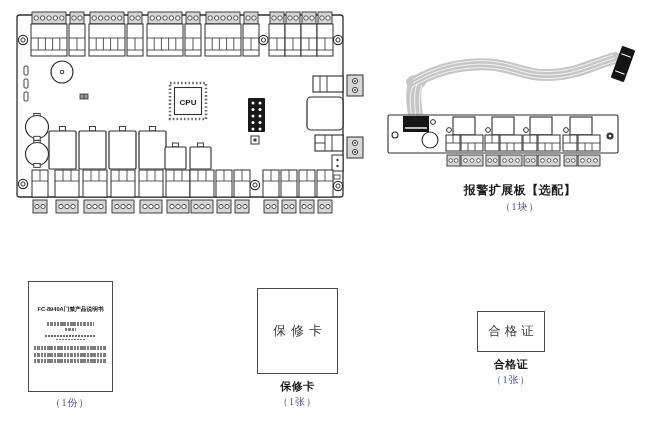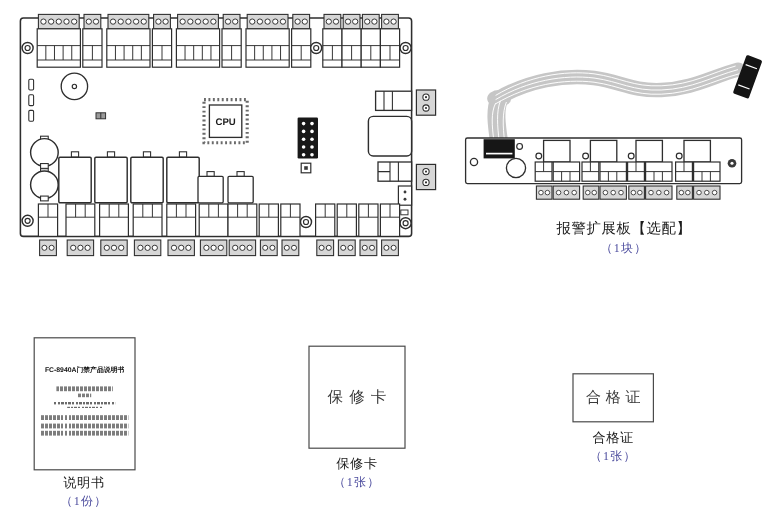--- a/index.html
+++ b/index.html
@@ -2,21 +2,21 @@
 <html><head>
 <meta charset="utf-8">
 <style>
   html,body{margin:0;padding:0;background:#fff;}
   body{width:650px;height:432px;position:relative;overflow:hidden;
        font-family:"Liberation Sans",sans-serif;}
   .abs{position:absolute;}
   svg{position:absolute;display:block;}
   
   .caption{position:absolute;text-align:center;color:#1c1c1c;}
-  .caption .name{font-weight:400;font-size:12px;letter-spacing:.5px;}
+  .caption .name{font-weight:700;font-size:12px;letter-spacing:.5px;}
   .caption .count{font-family:"Liberation Serif",serif;font-size:10px;
                   letter-spacing:1px;color:#4d4d9e;margin-top:1px;}
   .caption.small .name{font-size:11px;}
   
   .manual{position:absolute;left:28px;top:281px;width:85px;height:111px;
           border:1.2px solid #4a4a4a;background:#fff;box-sizing:border-box;}
   .manual-title{margin-top:24px;text-align:center;font-weight:700;
                 font-size:6px;line-height:7px;color:#111;transform:scale(.95);}
   .mock{margin:0 auto;background:repeating-linear-gradient(90deg,rgba(70,70,70,.7) 0 2.4px,transparent 2.4px 3.3px);}
   .mock.dash{background:repeating-linear-gradient(90deg,rgba(70,70,70,.8) 0 2px,transparent 2px 3px);}
@@ -314,21 +314,20 @@
   <div class="mock" style="width:56%;height:3.5px;margin-top:9px"></div>
   <div class="mock" style="width:13%;height:3.5px;margin-top:2px"></div>
   <div class="mock dash" style="width:62%;height:1.5px;margin-top:4px"></div>
   <div class="mock dash" style="width:34%;height:1.5px;margin-top:2px"></div>
   <div class="mock" style="width:88%;height:4px;margin-top:6px"></div>
   <div class="mock" style="width:88%;height:4px;margin-top:2.5px"></div>
   <div class="mock" style="width:88%;height:4px;margin-top:2.5px"></div>
 </div>
 
 <div class="caption small" style="left:20px;top:395px;width:100px">
-  <div class="name">说明书</div>
   <div class="count">（1份）</div>
 </div>
 
 <div class="card warranty">
   <span>保修卡</span>
 </div>
 <div class="caption small" style="left:250px;top:379px;width:95px">
   <div class="name">保修卡</div>
   <div class="count">（1张）</div>
 </div>

